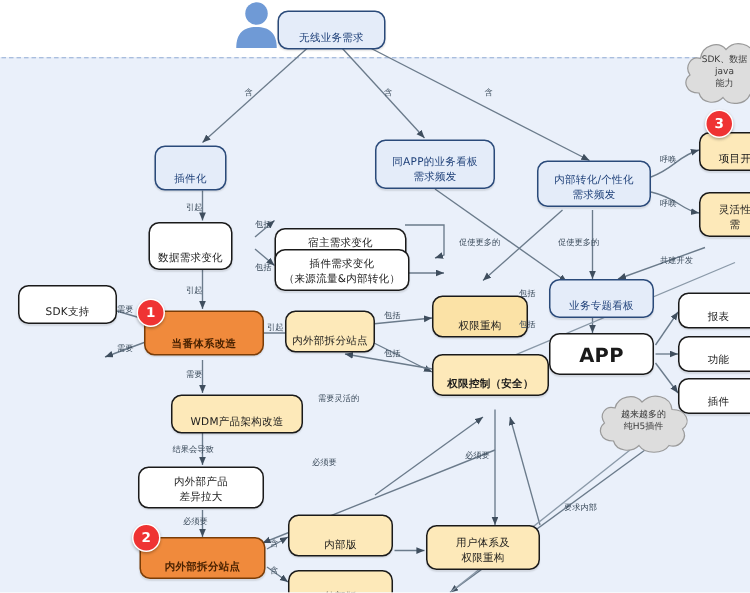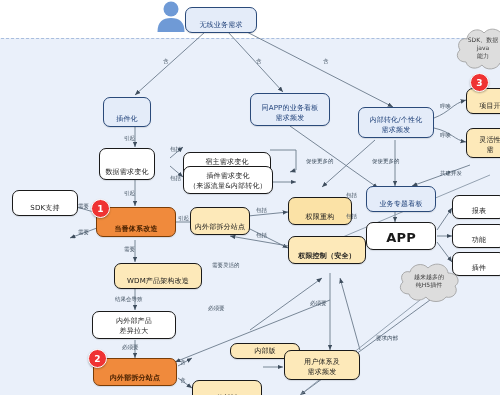--- a/index.html
+++ b/index.html
@@ -280,31 +280,31 @@
   </div>
 
   <div class="node n-white" style="left:452px;top:224px;width:54px;height:24px;">
     <span class="nline">功能</span>
   </div>
 
   <div class="node n-white" style="left:452px;top:252px;width:54px;height:24px;">
     <span class="nline">插件</span>
   </div>
 
-  <div class="node n-yellow" style="left:192px;top:343px;width:70px;height:16px;margin-left:38px;">
+  <div class="node n-yellow" style="left:192px;top:343px;width:70px;height:28px;">
     <span class="nline">内部版</span>
   </div>
 
   <div class="node n-yellow" style="left:192px;top:380px;width:70px;height:26px;">
     <span class="nline">外部版</span>
   </div>
 
   <div class="node n-yellow" style="left:284px;top:350px;width:76px;height:30px;">
     <span class="nline">用户体系及
-需求频发</span>
+权限重构</span>
   </div>
 
   <div class="node n-yellow" style="left:466px;top:88px;width:48px;height:26px;">
     <span class="nline">项目开</span>
   </div>
   <div class="badge" style="left:470px;top:73px;">
     <span>3</span>
   </div>
 
   <div class="node n-yellow" style="left:466px;top:128px;width:48px;height:30px;">

